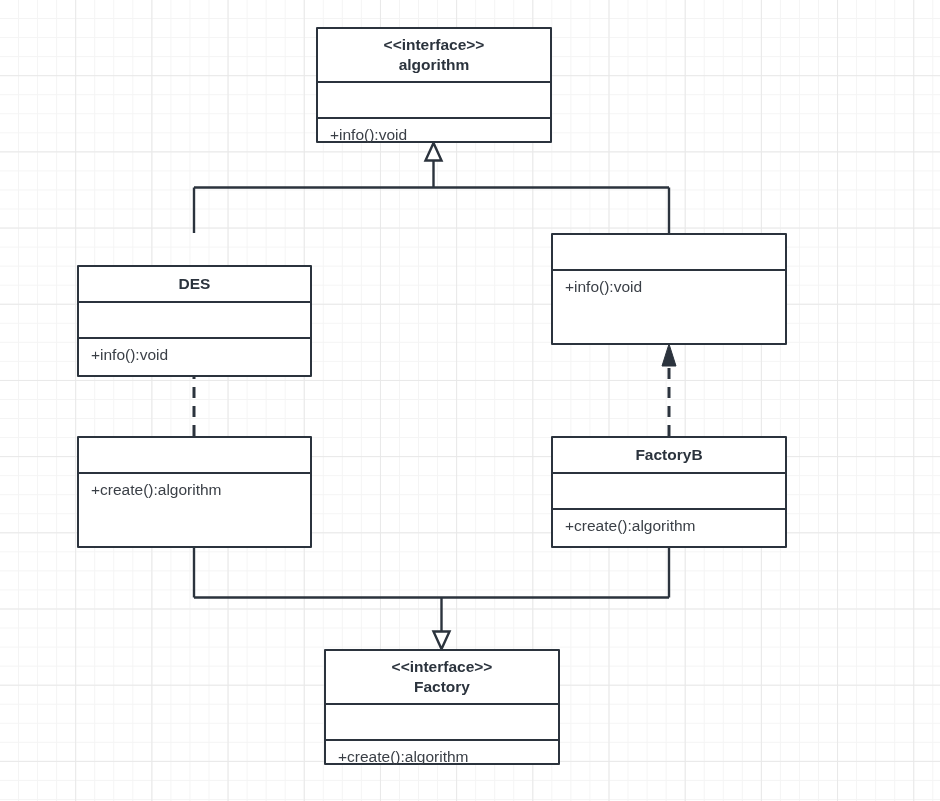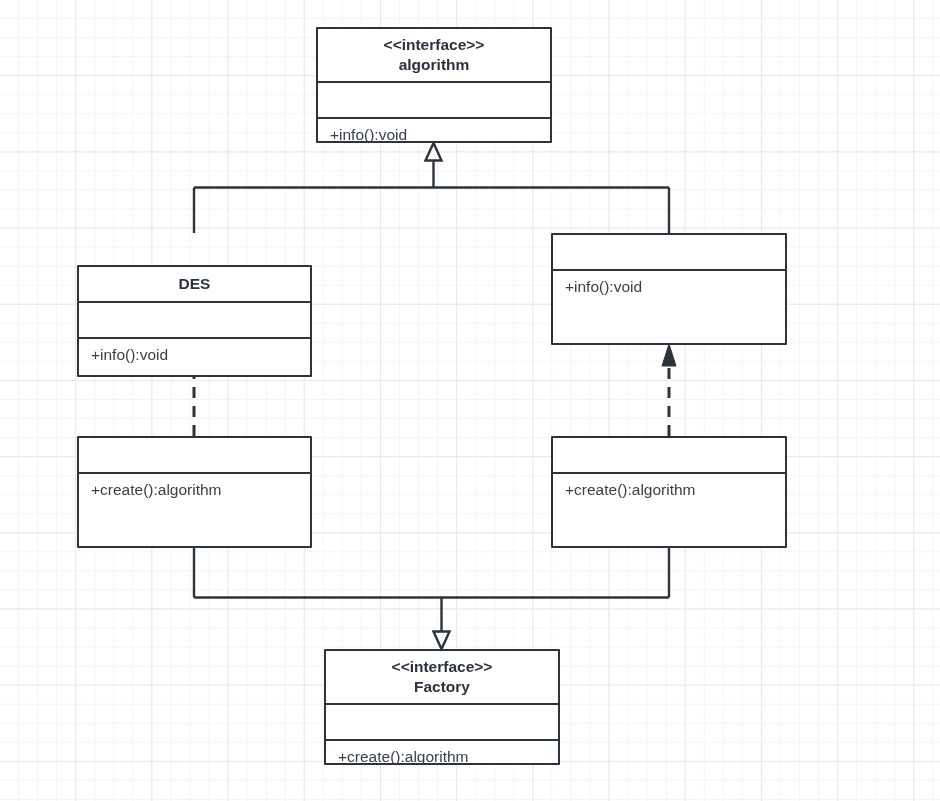--- a/index.html
+++ b/index.html
@@ -129,20 +129,21 @@
     <div class="uml-attrs"></div>
     <div class="uml-ops">+info():void</div>
   </div>
 
   <div class="uml-box" style="left:77px; top:436px; width:235px; height:112px;">
     <div class="uml-attrs"></div>
     <div class="uml-ops">+create():algorithm</div>
   </div>
 
   <div class="uml-box" style="left:551px; top:436px; width:236px; height:112px;">
+    <div class="uml-head">FactoryB</div>
     <div class="uml-attrs"></div>
     <div class="uml-ops">+create():algorithm</div>
   </div>
 
   <div class="uml-box" style="left:324px; top:649px; width:236px; height:116px;">
     <div class="uml-head two-line">&lt;&lt;interface&gt;&gt;
 Factory</div>
     <div class="uml-attrs"></div>
     <div class="uml-ops">+create():algorithm</div>
   </div>

